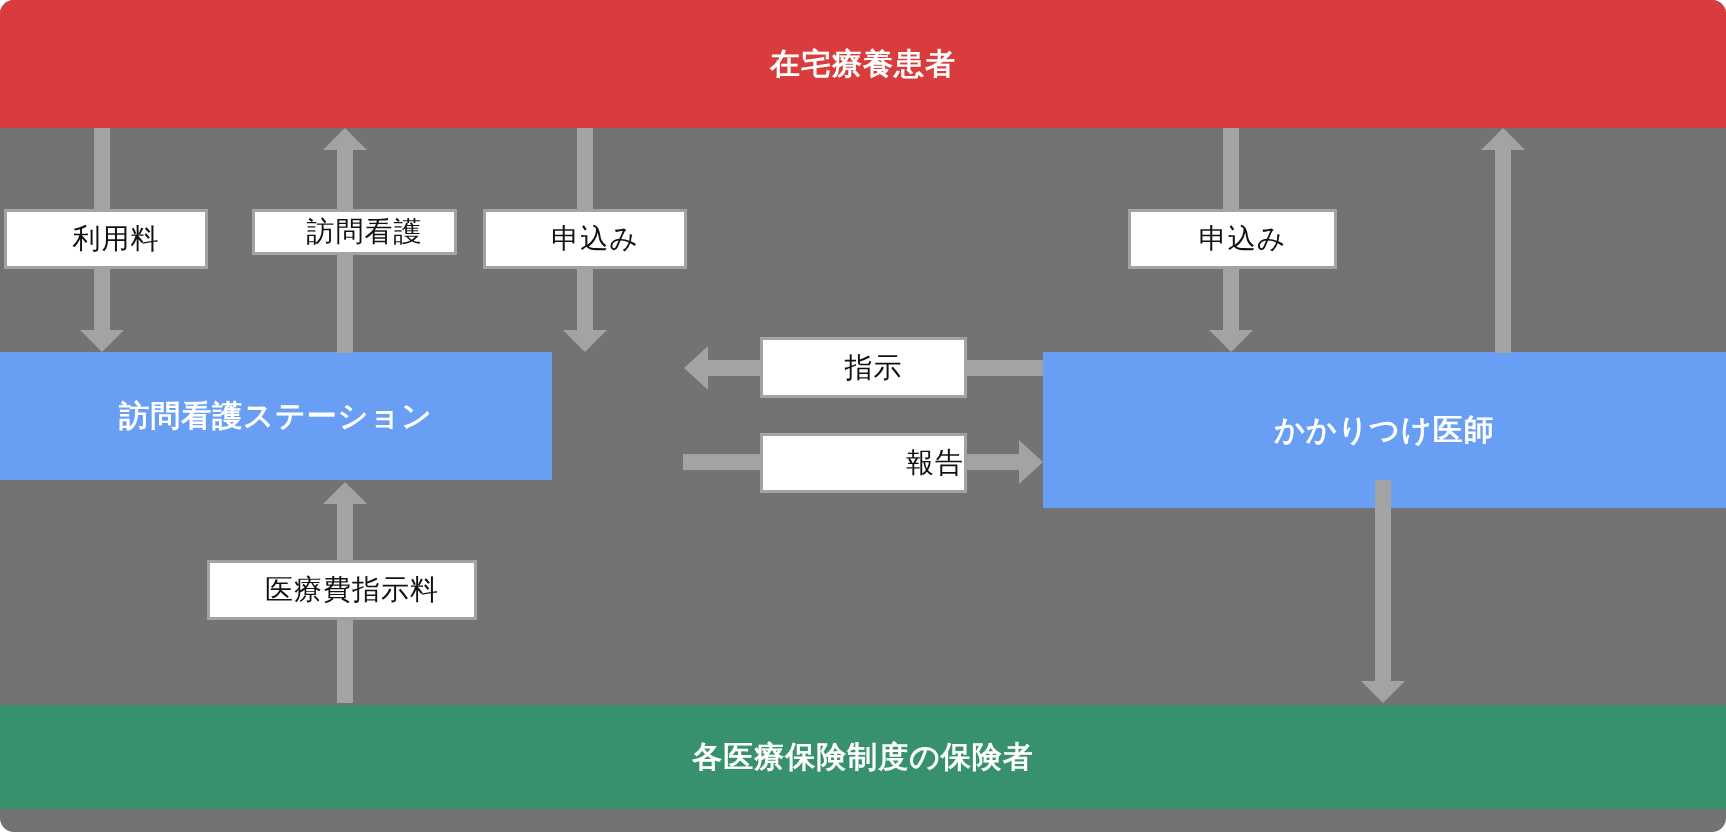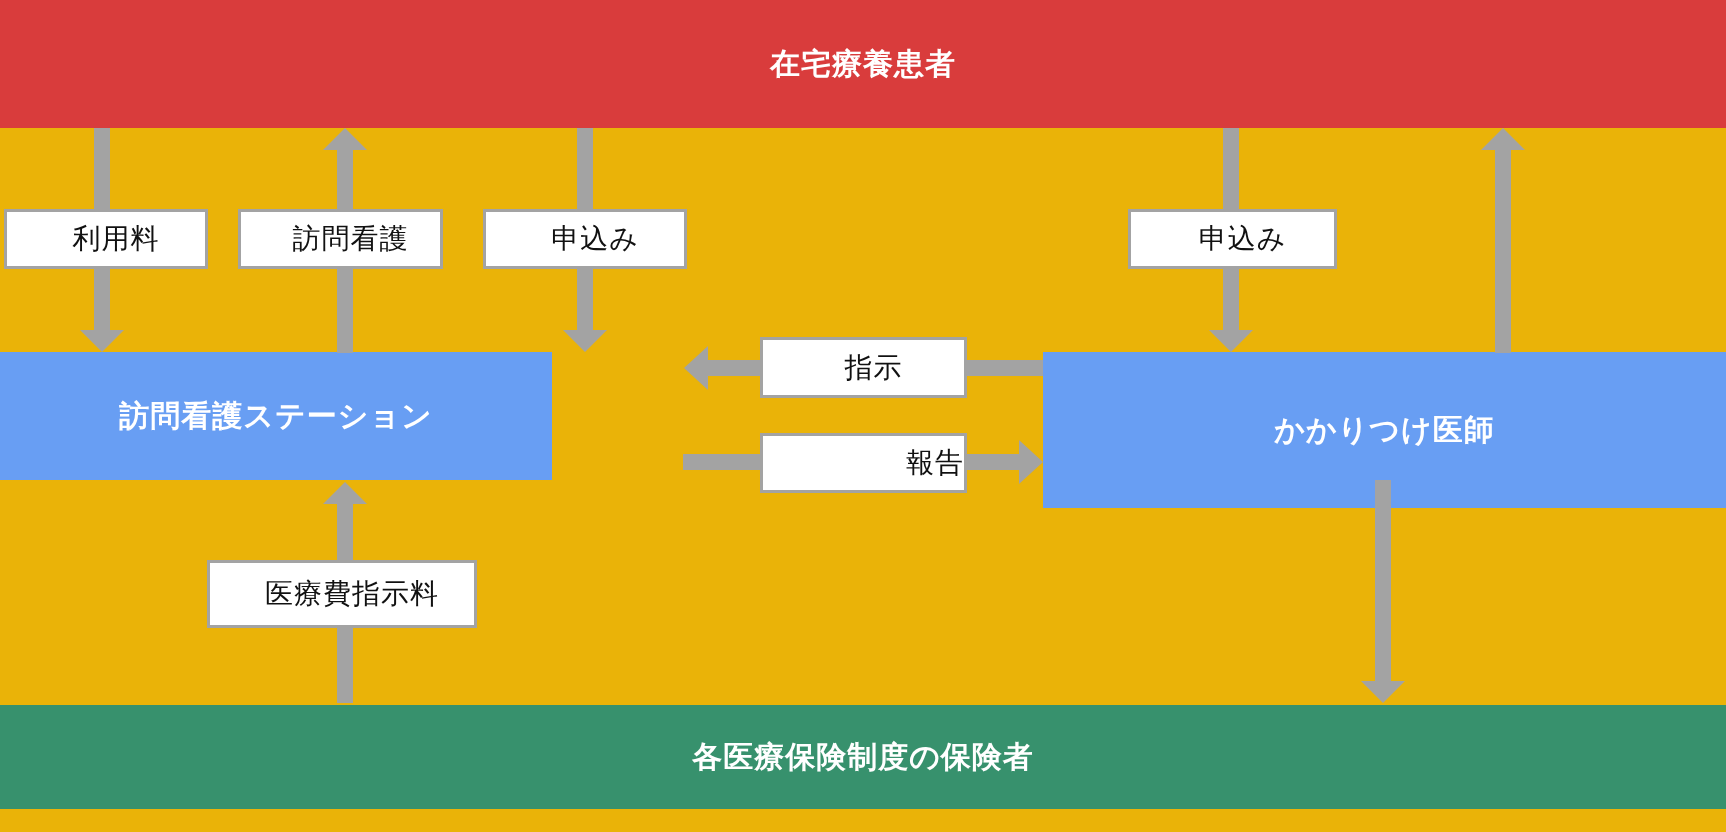--- a/index.html
+++ b/index.html
@@ -1,19 +1,20 @@
 <!DOCTYPE html>
 <html style="--line: #a3a3a3; --box-bg: #ffffff; --box-text: #111111; --bar-text: #ffffff;"><head>
 <meta charset="utf-8">
 <style>
   html,body{margin:0;padding:0;background:#ffffff;}
   .canvas{
     position:relative;width:1726px;height:832px;overflow:hidden;
     font-family:"Liberation Sans","DejaVu Sans",sans-serif;
-    background:#eab308;
+    background:#737373;
+    border-radius:14px;
   }
   
   .bar{
     position:absolute;display:flex;align-items:center;justify-content:center;
     z-index:0;
   }
   .bar .bar-label{
     color:var(--bar-text);font-size:30px;font-weight:bold;letter-spacing:1px;
   }
   .bar-patient{left:0;top:0;width:1726px;height:128px;}
@@ -78,32 +79,32 @@
 
   <div class="shaft" style="left:337px;top:504px;width:16px;height:199px;"></div>
   <div class="head head-up" style="left:323px;top:482px;"></div>
 
   <div class="shaft" style="left:1375px;top:480px;width:16px;height:201px;"></div>
   <div class="head head-down" style="left:1361px;top:681px;"></div>
 
   <div class="lbox" style="left:4px;top:209px;width:204px;height:60px;">
     <span class="lbox-label">利用料</span>
   </div>
-  <div class="lbox" style="left:238px;top:209px;width:205px;height:60px;">
+  <div class="lbox" style="left:252px;top:209px;width:205px;height:46px;">
     <span class="lbox-label">訪問看護</span>
   </div>
   <div class="lbox" style="left:483px;top:209px;width:204px;height:60px;">
     <span class="lbox-label">申込み</span>
   </div>
   <div class="lbox" style="left:1128px;top:209px;width:209px;height:60px;">
     <span class="lbox-label">申込み</span>
   </div>
   <div class="lbox" style="left:760px;top:337px;width:207px;height:61px;">
     <span class="lbox-label">指示</span>
   </div>
   <div class="lbox" style="left:760px;top:433px;width:207px;height:60px;justify-content:flex-end;">
     <span class="lbox-label">報告</span>
   </div>
-  <div class="lbox" style="left:207px;top:560px;width:270px;height:68px;">
+  <div class="lbox" style="left:207px;top:560px;width:270px;height:60px;">
     <span class="lbox-label">医療費指示料</span>
   </div>
 
 </div>
 
 </body></html>

